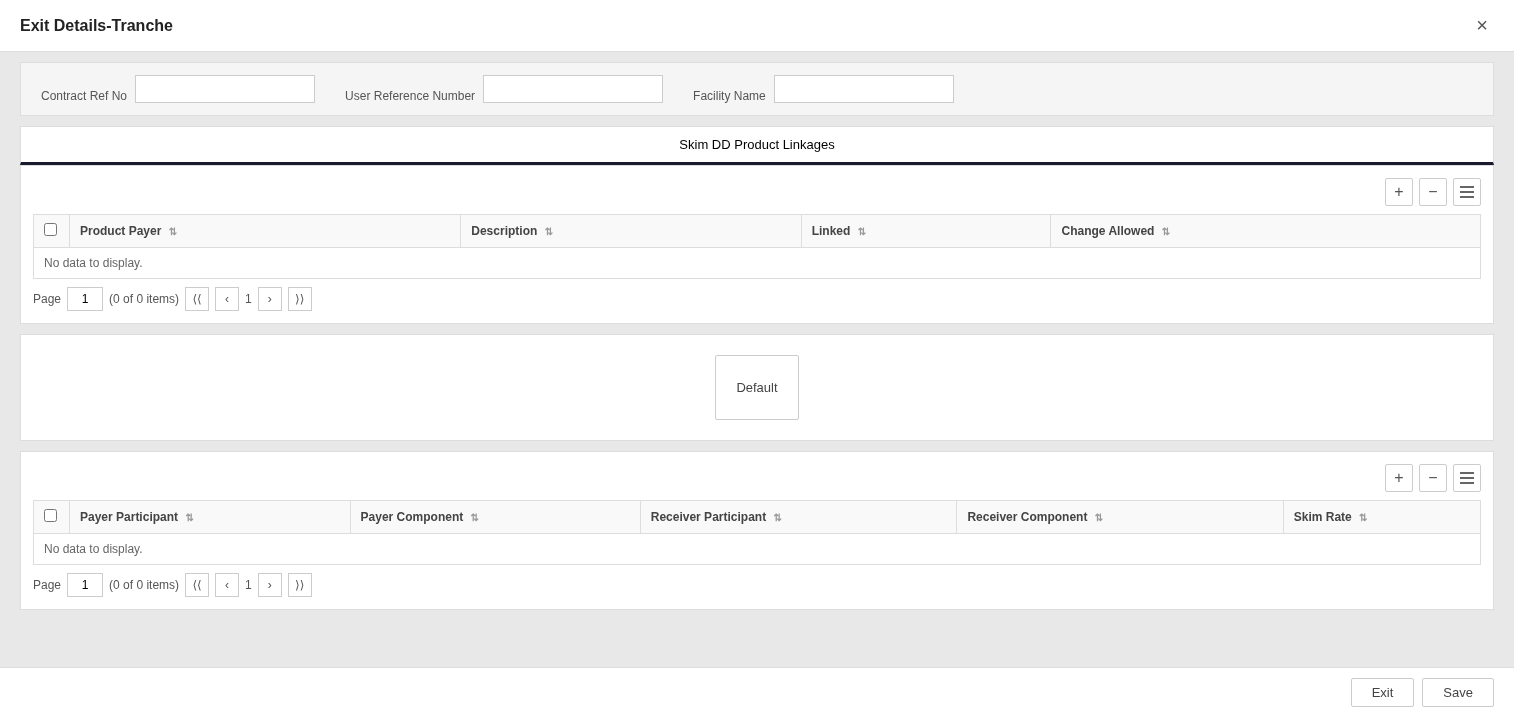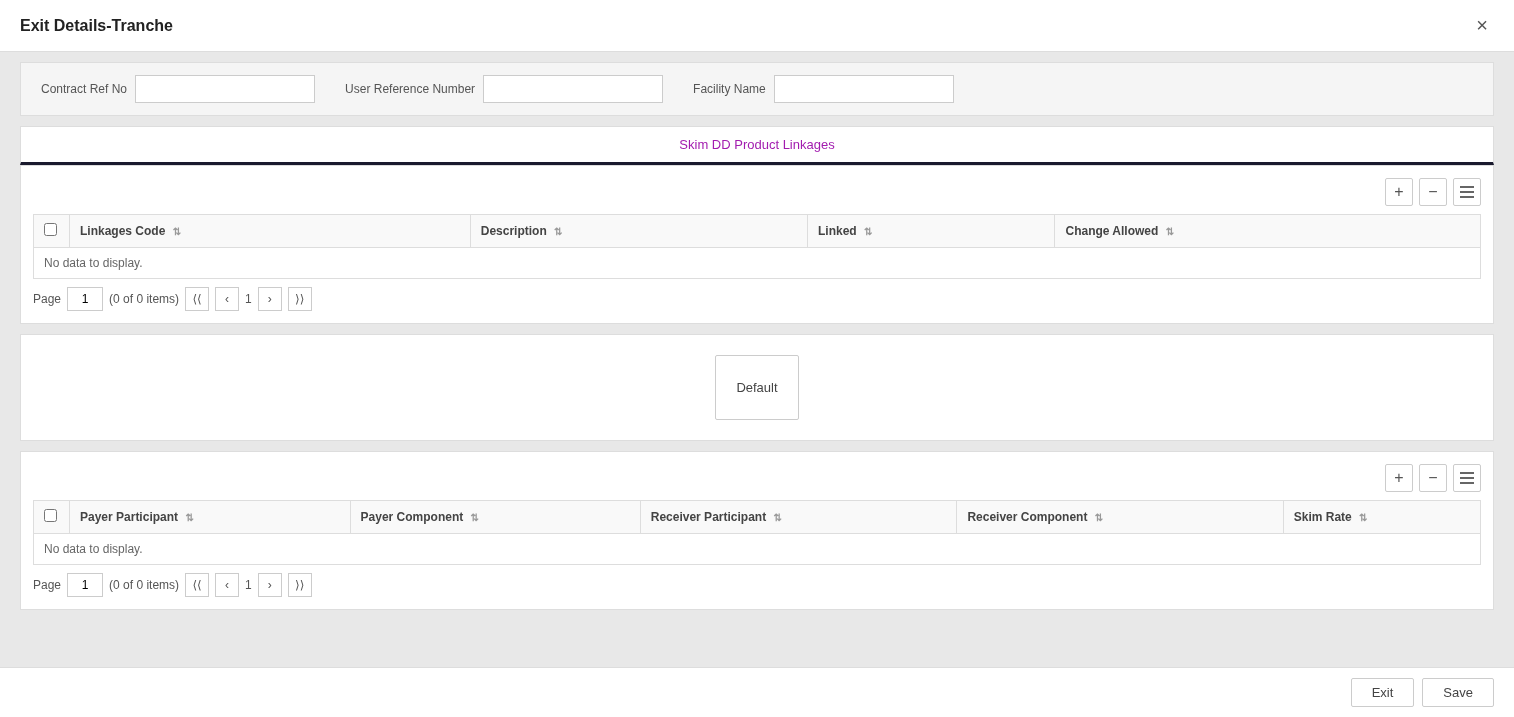--- a/index.html
+++ b/index.html
@@ -58,21 +58,21 @@
       background: #f5f5f5;
       border: 1px solid #ddd;
       padding: 12px 20px;
       margin-bottom: 10px;
       display: flex;
       gap: 30px;
       align-items: center;
     }
     .form-group {
       display: flex;
-      align-items: center;
+      align-items: flex-end;
       gap: 8px;
     }
     .form-label {
       font-size: 12px;
       color: #555;
       white-space: nowrap;
     }
     .form-input {
       border: 1px solid #ccc;
       background: #fff;
@@ -93,21 +93,21 @@
       background: #e8e8e8;
       border: 1px solid #ddd;
       border-bottom: 2px solid #ddd;
       cursor: pointer;
       font-size: 13px;
       color: #666;
     }
     .tab.active {
       background: #fff;
       border-bottom: 3px solid #1a1a2e;
-      color: #a21caf;
+      color: #000000;
       font-weight: 500;
     }
     .section {
       background: #fff;
       border: 1px solid #ddd;
       margin-bottom: 10px;
       padding: 12px;
     }
     .section-toolbar {
       display: flex;
@@ -278,21 +278,21 @@
           </button>
         </div>
 
         <table class="data-table">
           <thead>
             <tr>
               <th class="checkbox-col">
                 <input type="checkbox" style="">
               </th>
               <th>
-                <span>Linkages Code</span>
+                <span>Product Payer</span>
                 <span class="sort-icon">⇅</span>
               </th>
               <th>
                 <span>Description</span>
                 <span class="sort-icon">⇅</span>
               </th>
               <th>
                 <span>Linked</span>
                 <span class="sort-icon">⇅</span>
               </th>

